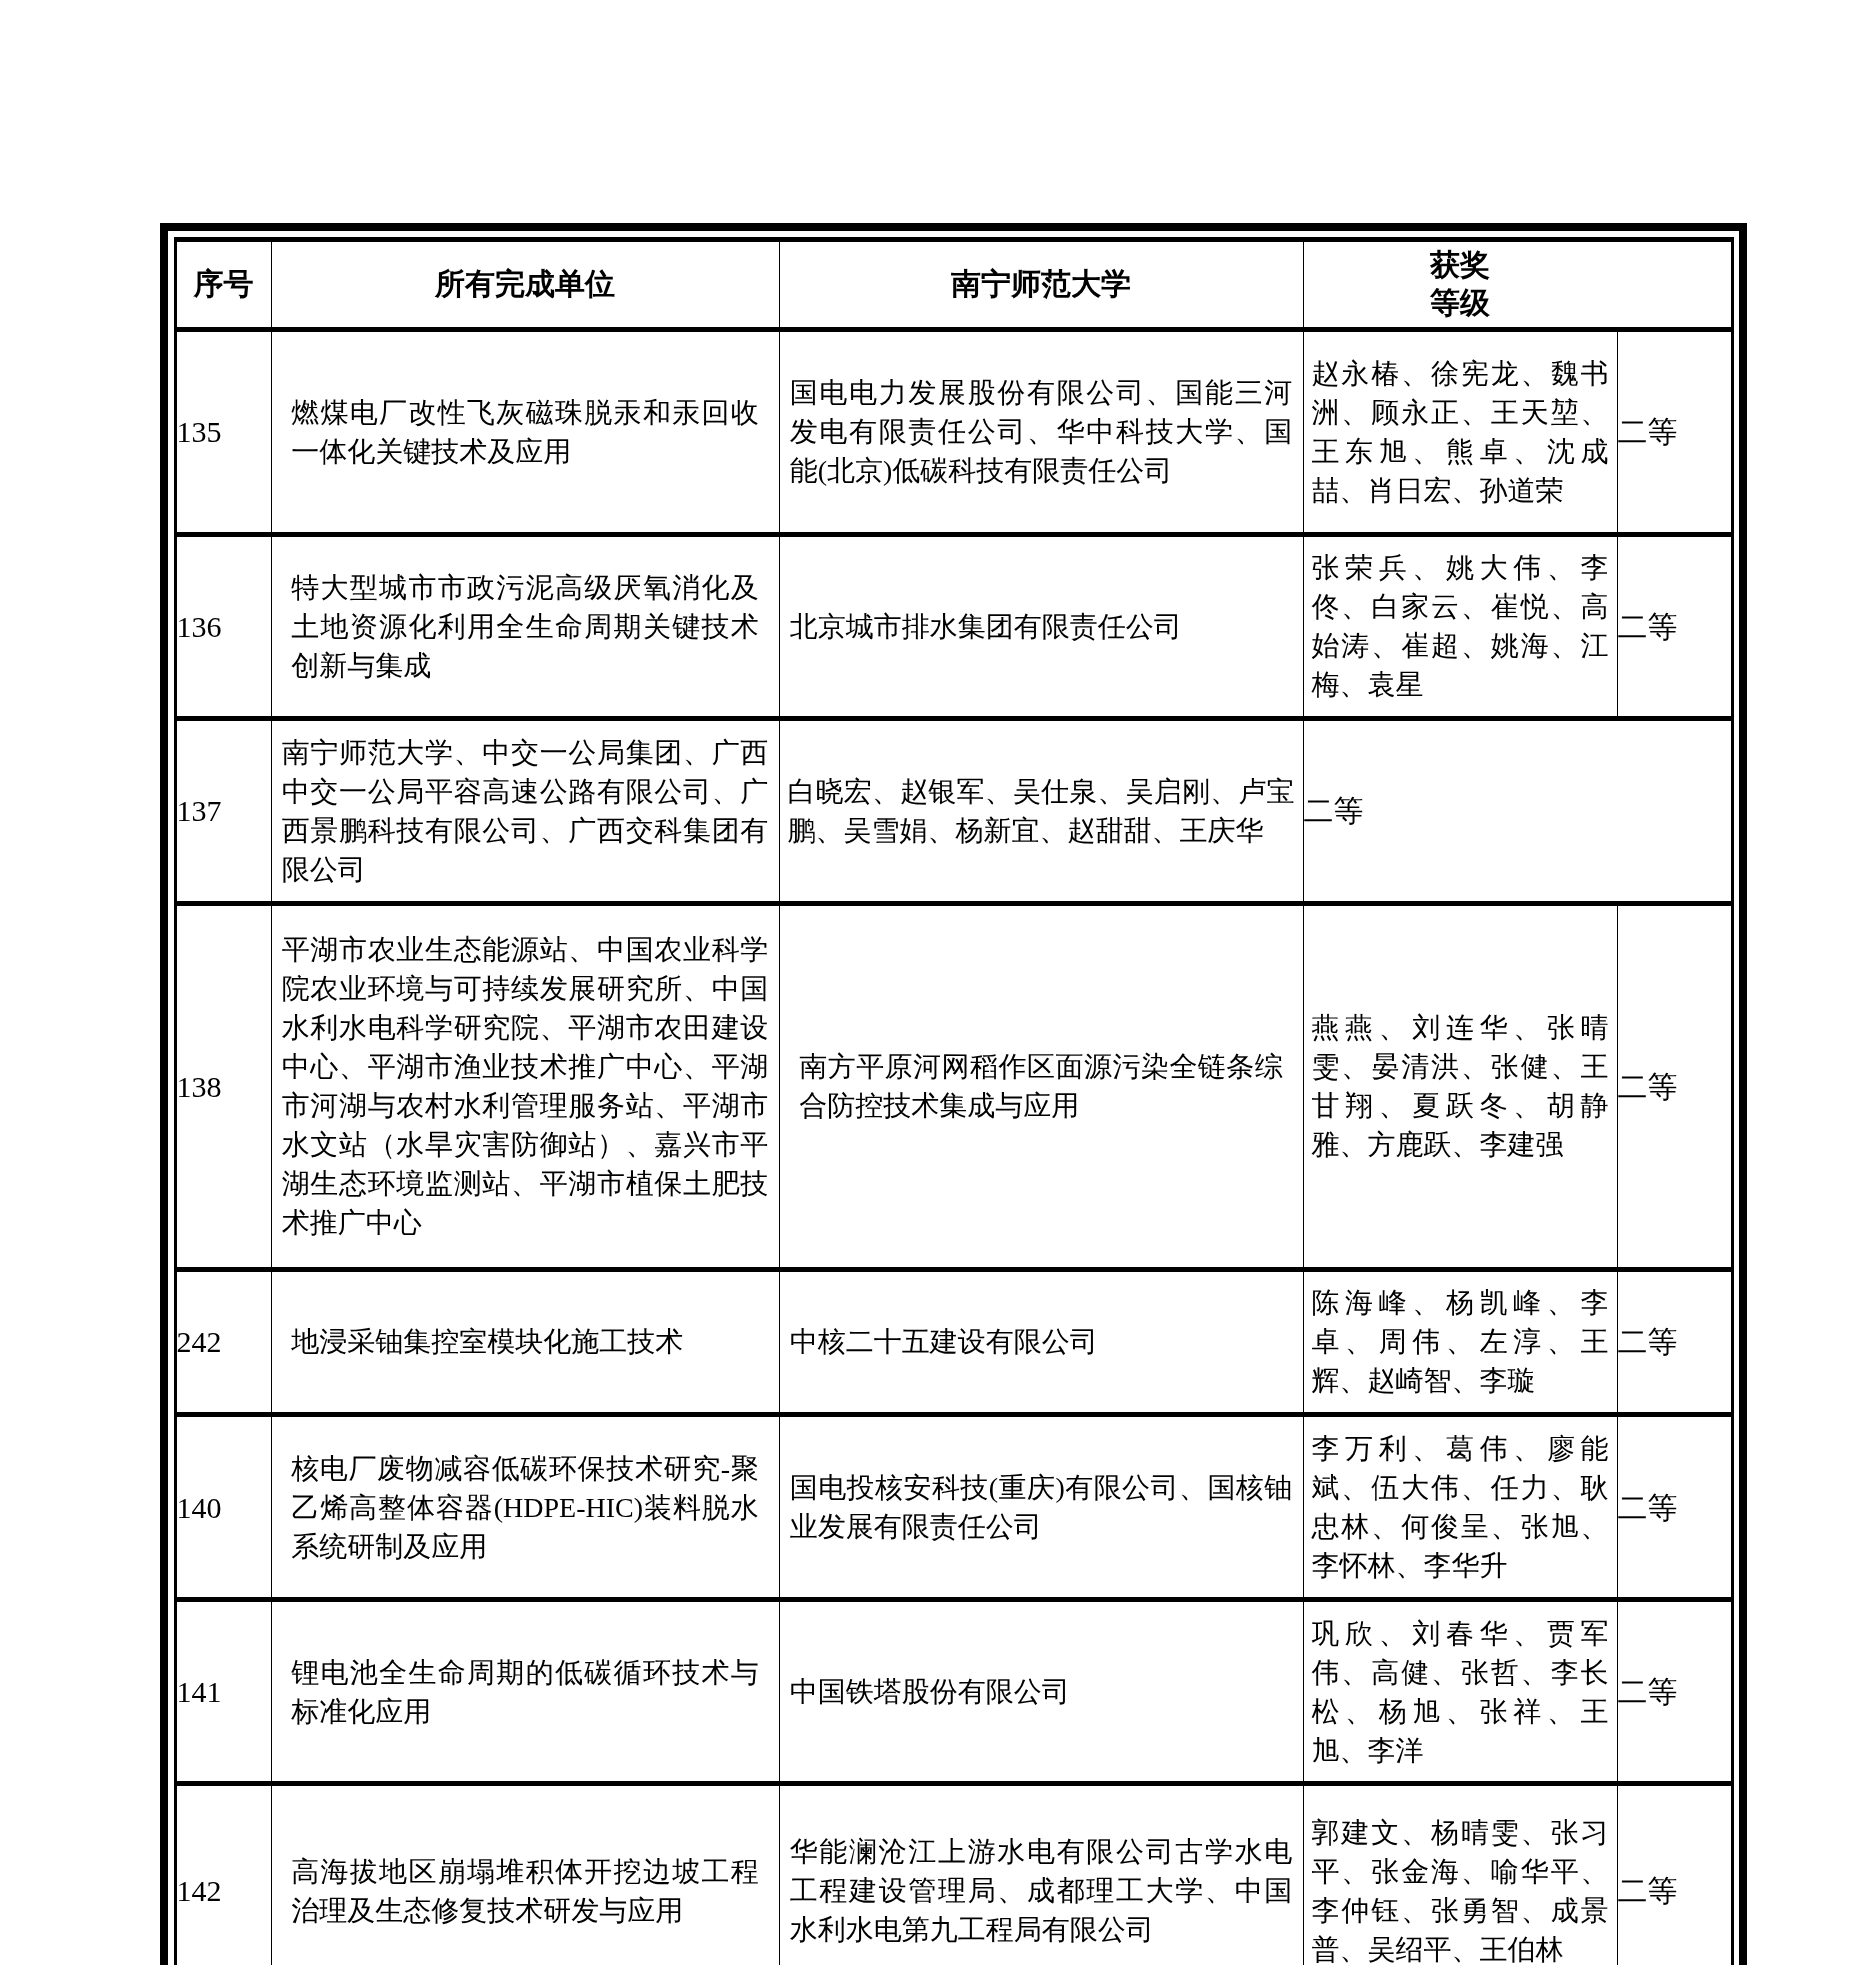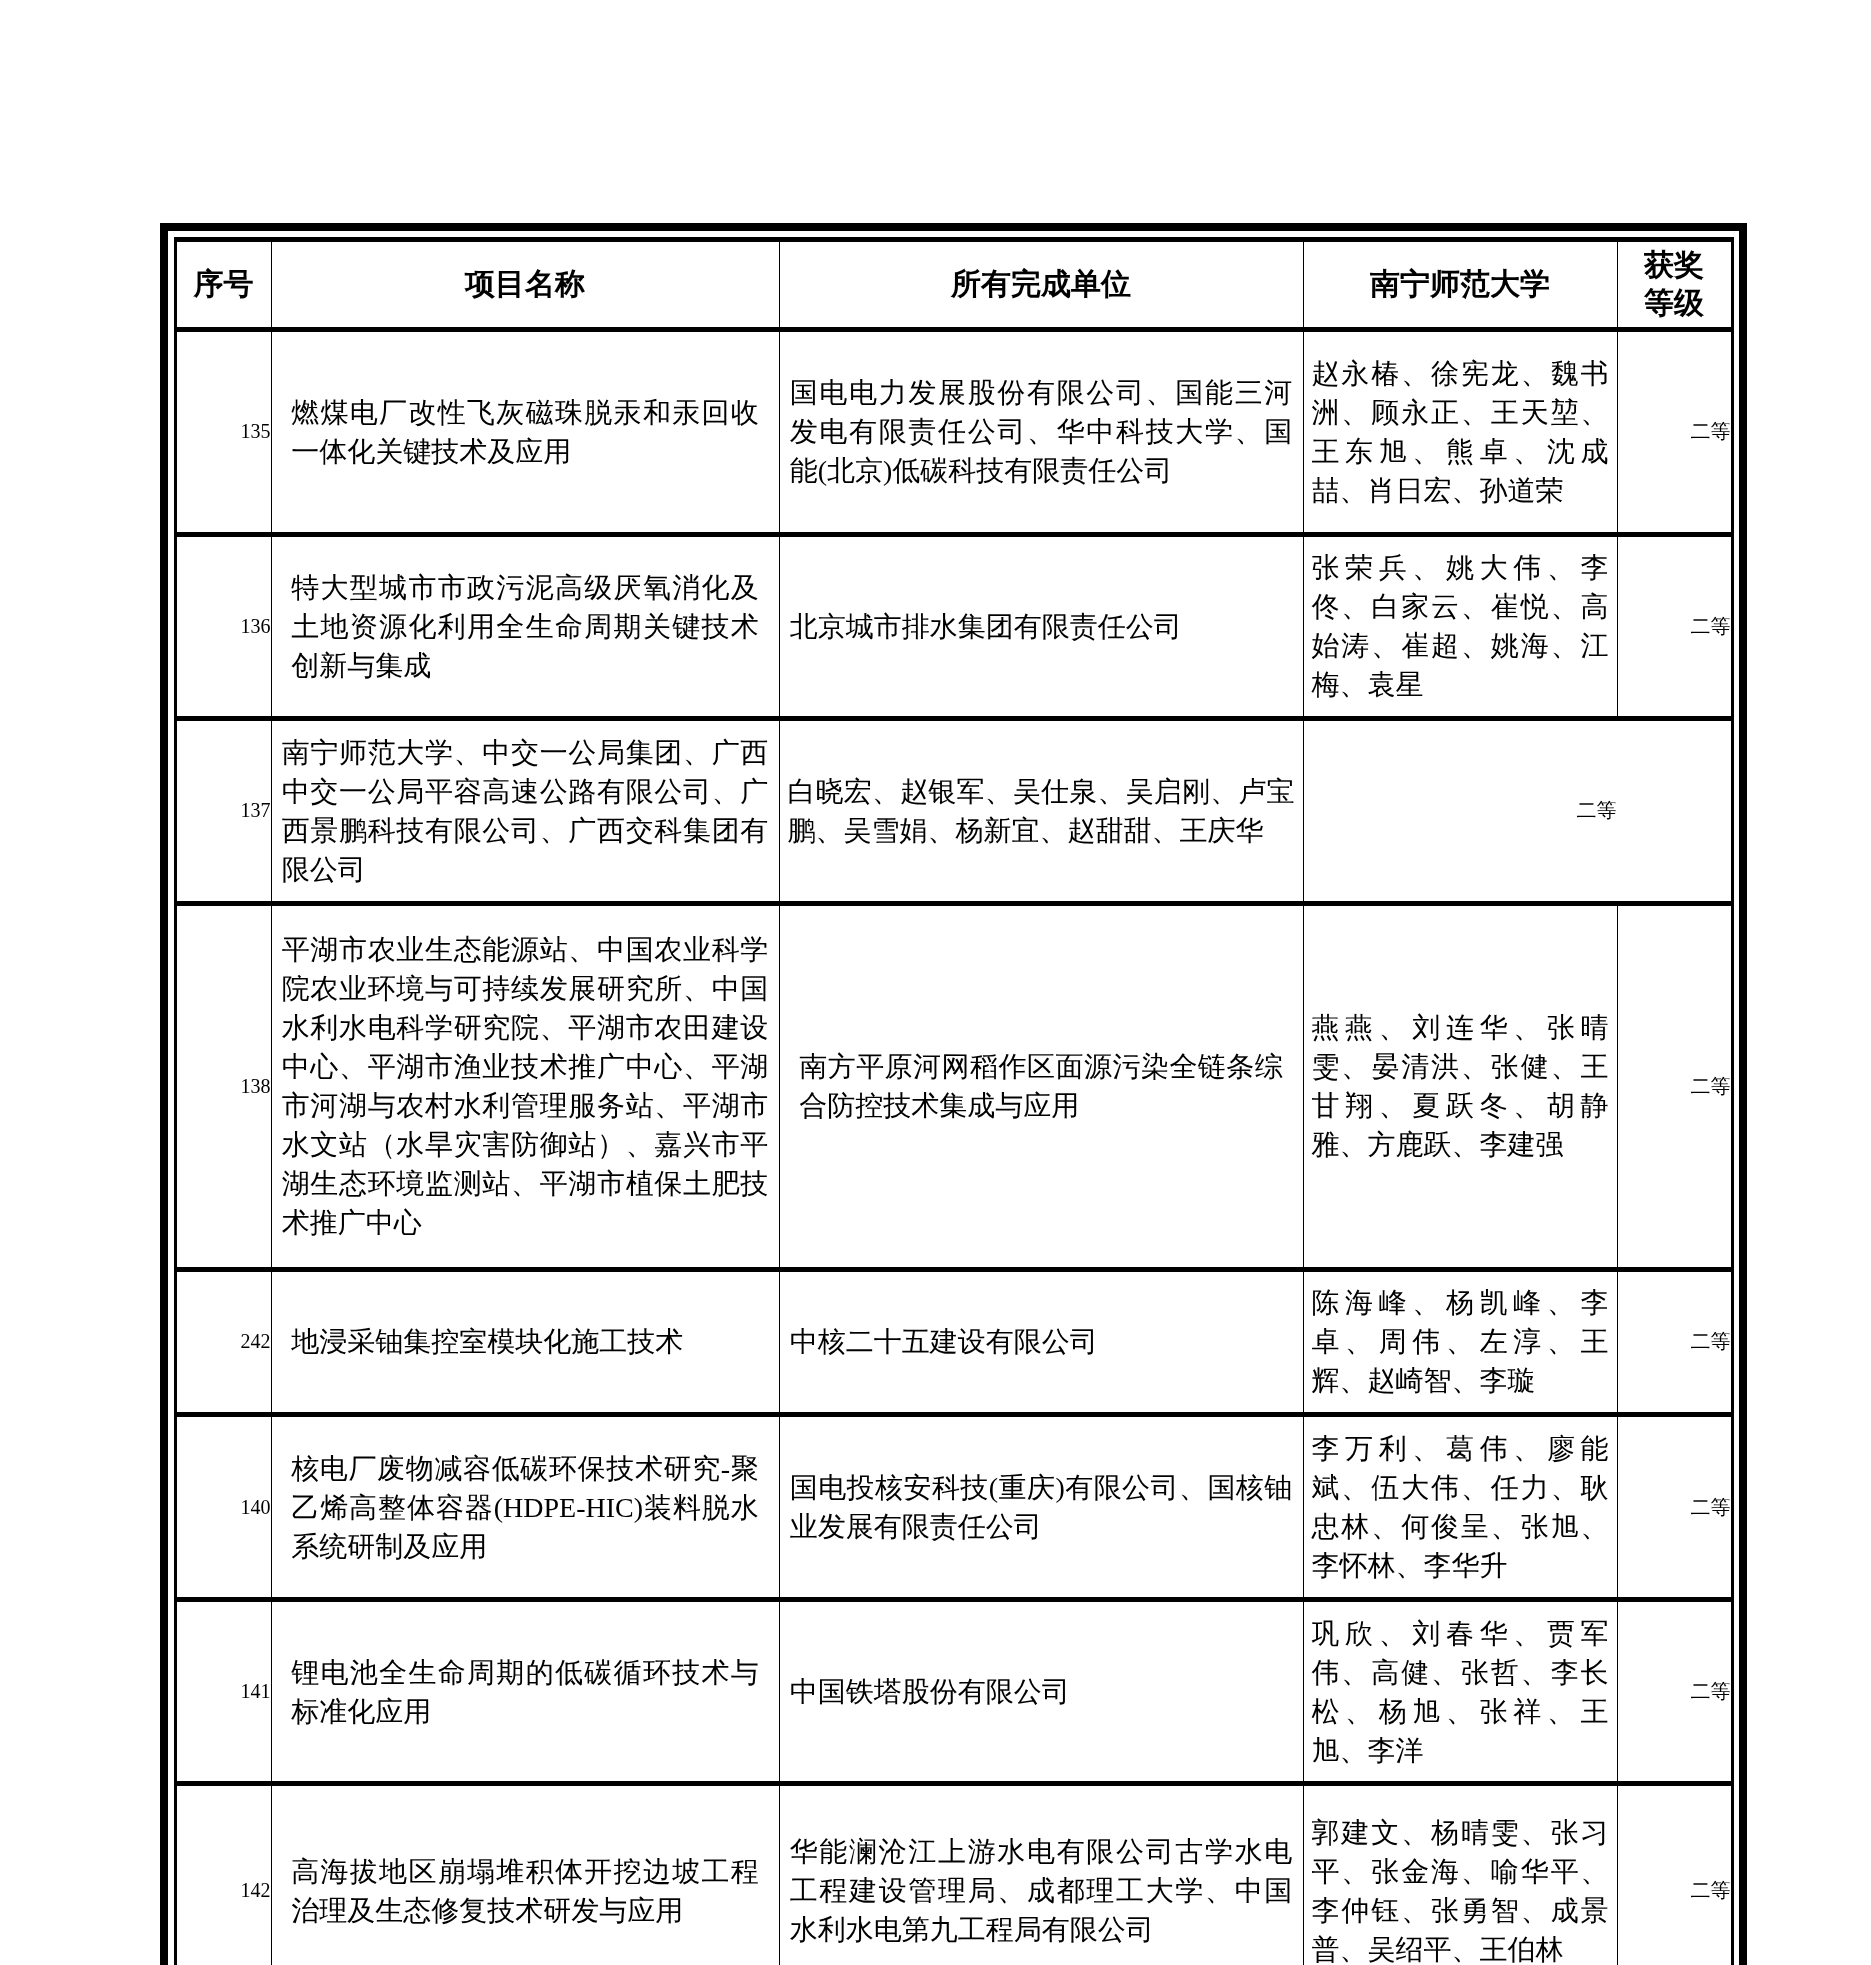--- a/index.html
+++ b/index.html
@@ -46,21 +46,21 @@
   }
   .cell + .cell { border-left: 1.6px solid #000; }
   .txt {
     width: 100%;
     font-size: 28px;
     line-height: 39px;
     color: #000;
     text-align: justify;
     text-justify: inter-ideograph;
   }
-  .c-no .txt, .c-grade .txt { text-align: right; font-size: 20px; }
+  .c-no .txt, .c-grade .txt { text-align: left; font-size: 30px; }
   .c-name .txt  { padding: 11.8px 19.7px; }
   .c-units .txt { padding: 11.8px 10.2px; }
   .c-people .txt{ padding: 11.8px 7.9px; }
   .header .cell .txt {
     font-weight: bold;
     font-size: 30px;
     text-align: center;
     padding: 0;
     line-height: 38px;
   }
@@ -77,23 +77,20 @@
 <body>
 
 <div class="page">
   <div class="table-frame">
     <div class="table-inner">
 
       <div class="trow header">
         <div class="cell c-no">
             <div class="txt">序号</div>
           </div>
-        <div class="cell c-name">
-            <div class="txt">项目名称</div>
-          </div>
         <div class="cell c-units">
             <div class="txt">所有完成单位</div>
           </div>
         <div class="cell c-people">
             <div class="txt">南宁师范大学</div>
           </div>
         <div class="cell c-grade">
           <div class="txt">
             <span style="display:block">获奖</span>
             <span style="display:block">等级</span>

